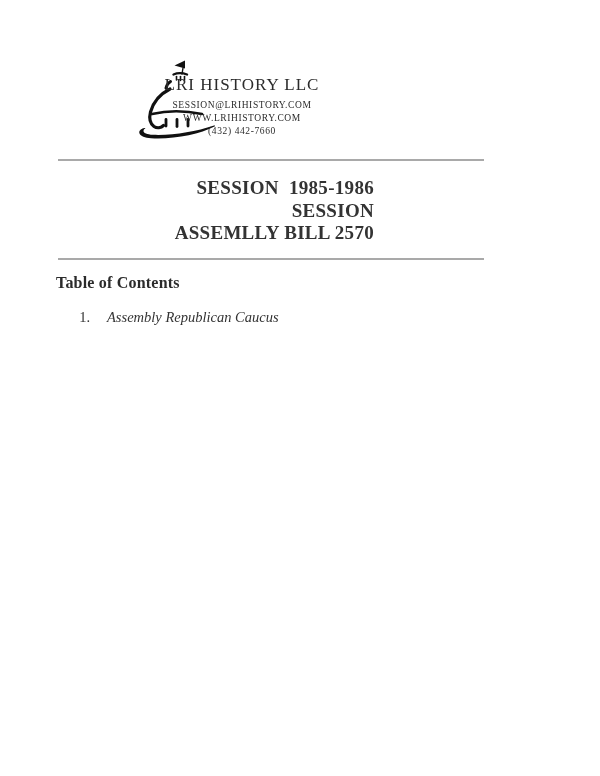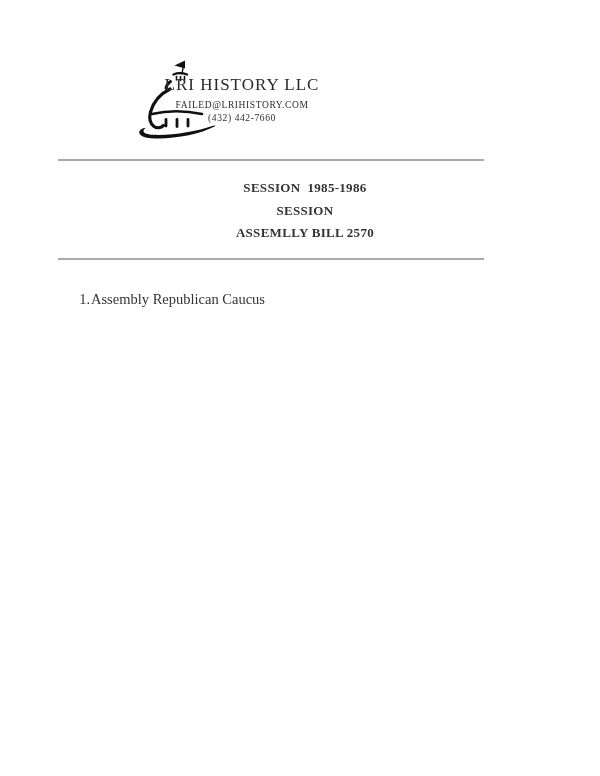--- a/index.html
+++ b/index.html
@@ -54,27 +54,26 @@
   .rule-2 { top: 258px; }
 
   
   .case-block {
     position: absolute;
     right: 110px;
     top: 177px;
     text-align: right;
   }
   .case-line {
-    font-size: 13px;
+    font-size: 19px;
     font-weight: bold;
     letter-spacing: 0.3px;
     color: #333333;
     line-height: 22.5px;
     white-space: pre;
-    text-align: center;
   }
 
   
   .toc {
     position: absolute;
     left: 56px;
     top: 274px;
     right: 56px;
   }
   .toc-title {
@@ -89,21 +88,21 @@
     align-items: baseline;
     font-size: 14.5px;
     color: #333333;
     line-height: 18px;
   }
   .toc-num {
     width: 28px;
     margin-left: 6px;
     text-align: right;
   }
-  .toc-label { margin-left: 1px; }
+  .toc-label { margin-left: 17px; font-style: italic; }
 
   .logo svg { width: 100%; height: 100%; display: block; }
 </style>
 </head>
 <body>
 
 <div class="page">
 
   <div class="logo">
     <svg viewBox="0 0 80 85" xmlns="http://www.w3.org/2000/svg" aria-hidden="true">
@@ -130,36 +129,38 @@
         <path d="M 51,61.5 V 68" stroke-width="2.8"></path>
 
         <path d="M 5.5,70.5 C 3,71.5 1.5,73.5 2.5,75.5 C 3.5,78 8,79.8 14,80.2 C 36,81.5 62,76.5 77.5,68.5 C 78.5,68 78,67.2 77,67.6 C 58,74 36,77.5 16,76.8 C 10,76.5 6.5,75 6.5,73 C 6.5,71.8 7.5,70.8 8.5,70.3 C 7.5,69.8 6.5,70 5.5,70.5 Z" fill="#111111" stroke="none"></path>
       </g>
     </svg>
   </div>
 
   <div class="header-text">
     <div class="company-name">LRI HISTORY LLC</div>
     <div class="contact-block">
-      <div class="contact-line">FAILED@LRIHISTORY.COM</div>
+      <div class="contact-line">SESSION@LRIHISTORY.COM</div>
+      <div class="contact-line">WWW.LRIHISTORY.COM</div>
       <div class="contact-line">(432) 442-7660</div>
     </div>
   </div>
 
   <div class="rule rule-1"></div>
 
   <div class="case-block">
     <div class="case-line">SESSION  1985-1986</div>
     <div class="case-line">SESSION</div>
     <div class="case-line">ASSEMLLY BILL 2570</div>
   </div>
 
   <div class="rule rule-2"></div>
 
   <div class="toc">
+    <div class="toc-title">Table of Contents</div>
     <div class="toc-list">
       <div class="toc-item">
         <span class="toc-num">1.</span>
         <span class="toc-label">Assembly Republican Caucus</span>
       </div>
     </div>
   </div>
 
 </div>
 

